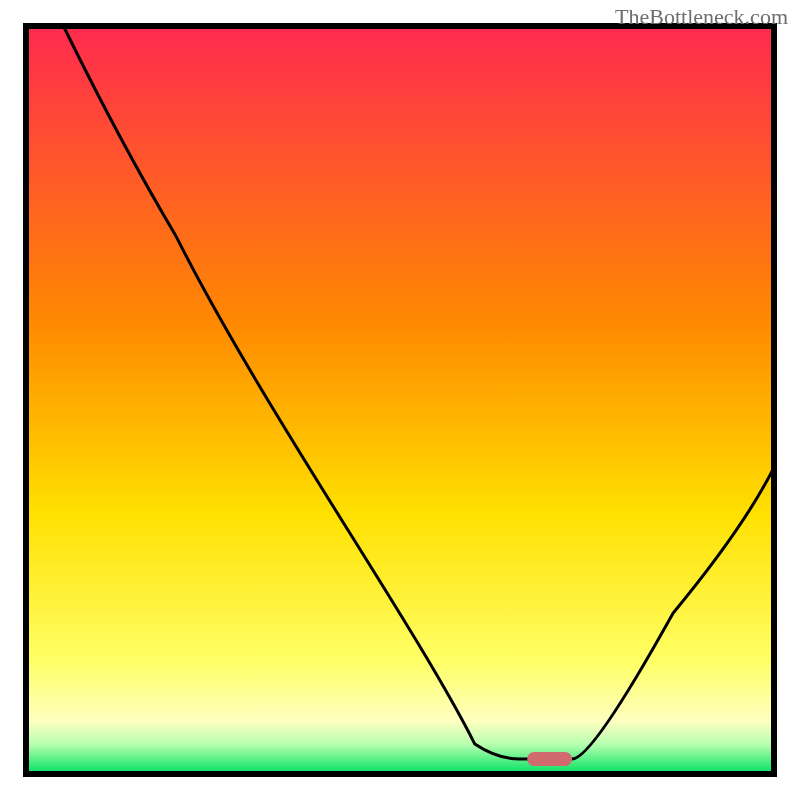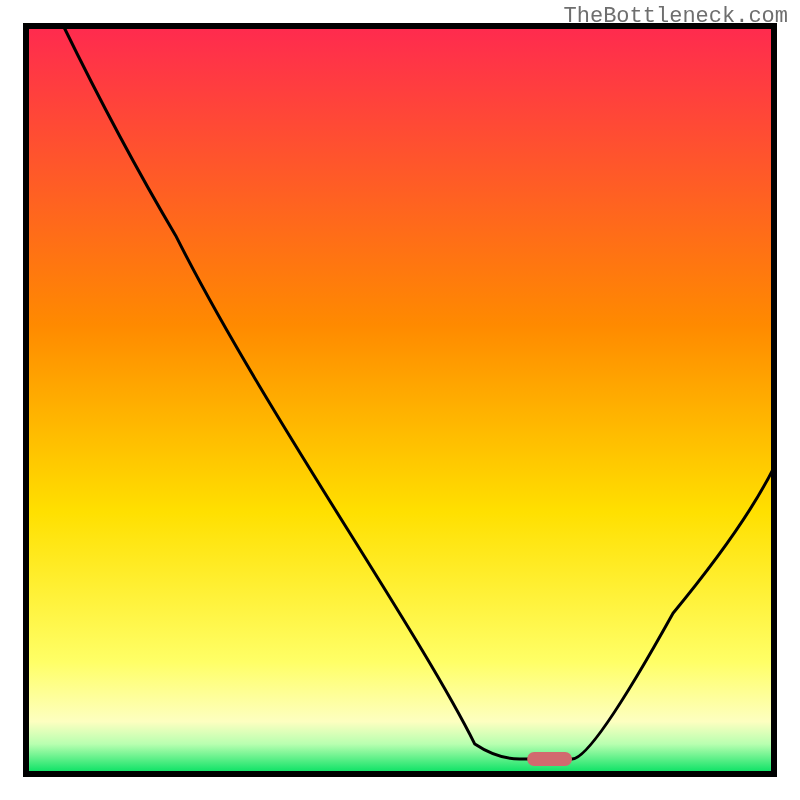--- a/index.html
+++ b/index.html
@@ -12,21 +12,21 @@
     width: 800px;
     height: 800px;
     position: relative;
   }
   .watermark {
     position: absolute;
     top: 4px;
     right: 12px;
     color: #6e6e6e;
     font-size: 22px;
-    font-family: Liberation Mono, monospace;
+    font-family: Liberation Serif, serif;
     z-index: 10;
   }
   svg {
     display: block;
   }
 </style>
 </head>
 <body>
 
 <div class="container">

